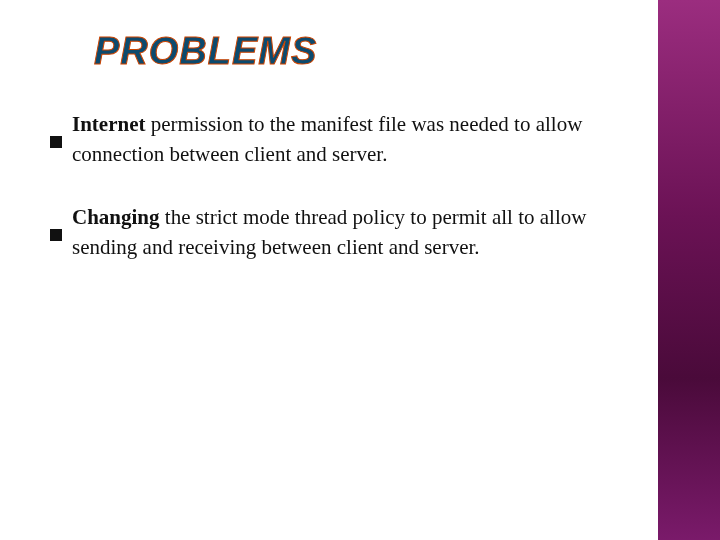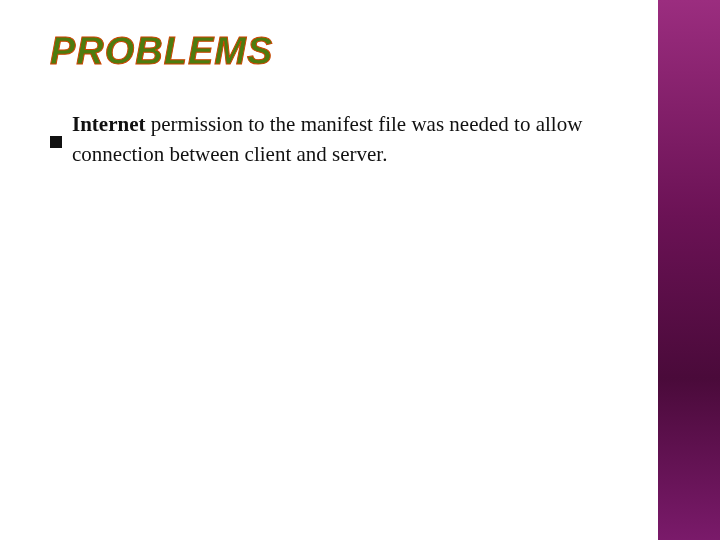--- a/index.html
+++ b/index.html
@@ -17,25 +17,26 @@
       flex: 1;
       background: #ffffff;
       padding: 30px 40px 30px 50px;
       position: relative;
     }
 
     .title {
       font-size: 38px;
       font-weight: 900;
       font-style: italic;
-      color: #4d7c0f;
+      color: #0c4a6e;
       text-transform: uppercase;
       letter-spacing: 1px;
       margin-bottom: 36px;
       font-family: Arial Black, Arial, sans-serif;
+      margin-left: 44px;
       -webkit-text-stroke: 1px #cc4400;
     }
 
     .bullet-item {
       display: flex;
       align-items: center;
       margin-bottom: 32px;
       font-size: 21px;
       line-height: 1.45;
       color: #111111;
@@ -73,15 +74,21 @@
 <div class="main-content">
   <div class="title">PROBLEMS</div>
 
   <div class="bullet-item">
     <span class="bullet-square"></span>
     <span class="bullet-text">
       <span class="bullet-label">Internet</span><span> permission to the manifest file was needed to allow connection between client and server.</span>
     </span>
   </div>
 
+  <div class="bullet-item">
+    <span class="bullet-square"></span>
+    <span class="bullet-text">
+      <span class="bullet-label">Changing</span><span> the strict mode thread policy to permit all to allow sending and receiving between client and server.</span>
+    </span>
+  </div>
 </div>
 
 <div class="sidebar"></div>
 
 </body></html>

